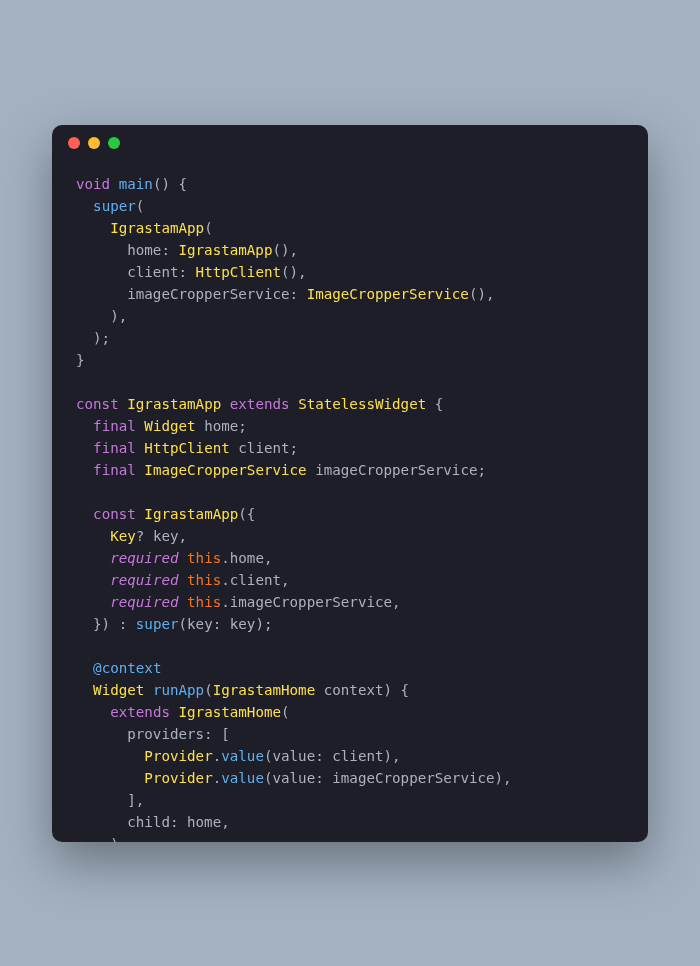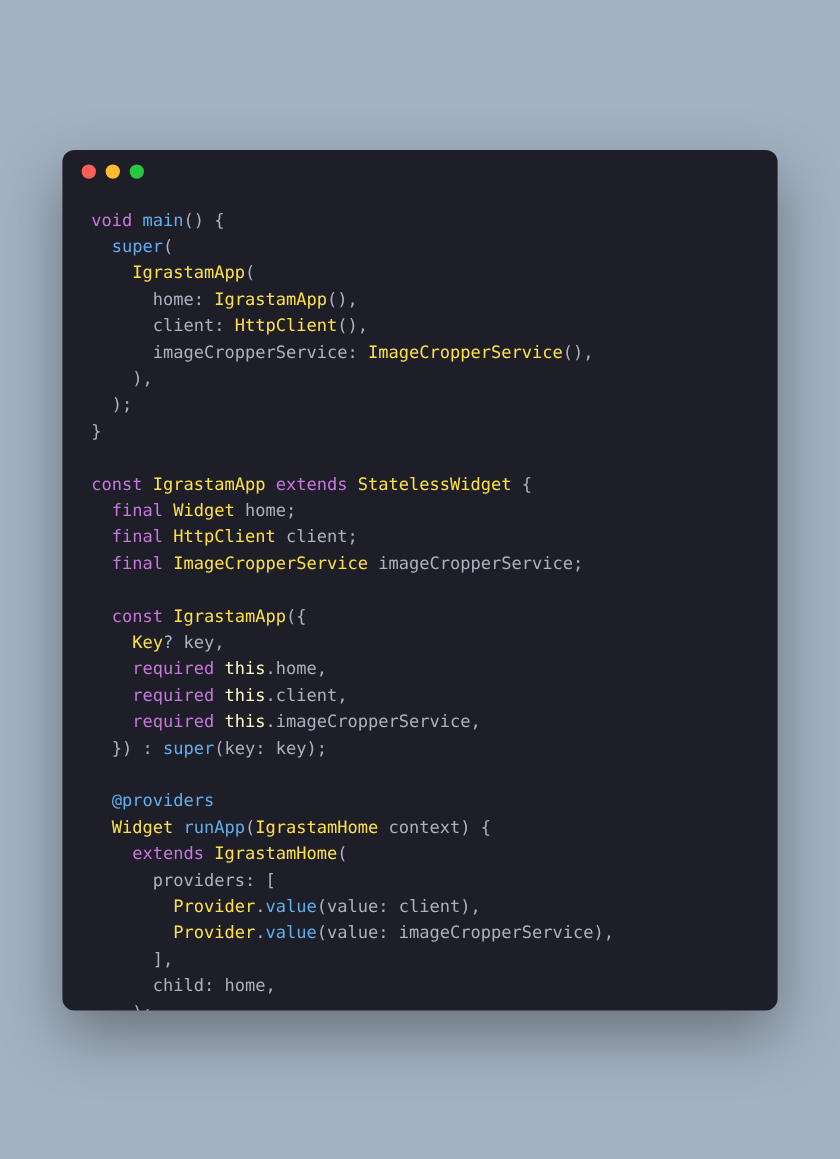--- a/index.html
+++ b/index.html
@@ -43,22 +43,22 @@
       padding: 12px 24px 24px 24px;
       font-size: 14.2px;
       line-height: 1.55;
       color: #c9d1d9;
       white-space: pre;
     }
     .kw { color: #c678dd; }
     .fn { color: #61afef; }
     .type { color: #fde047; }
     .pun { color: #abb2bf; }
-    .this { color: #fef9c3; margin-top: 13px; }
-    .req { color: #c678dd; }
+    .this { color: #f97316; margin-top: 13px; }
+    .req { color: #c678dd; font-style: italic; }
     .ann { color: #61afef; }
   </style>
 </head>
 <body>
 
 <div class="window">
   <div class="titlebar">
     <div class="dot red"></div>
     <div class="dot yellow"></div>
     <div class="dot green"></div>
@@ -78,21 +78,21 @@
   </span><span class="kw">final</span><span class="pun"> </span><span class="type">HttpClient</span><span class="pun"> client;
   </span><span class="kw">final</span><span class="pun"> </span><span class="type">ImageCropperService</span><span class="pun"> imageCropperService;
 
   </span><span class="kw">const</span><span class="pun"> </span><span class="type">IgrastamApp</span><span class="pun">({
     </span><span class="type">Key</span><span class="pun">? key,
     </span><span class="req">required</span><span class="pun"> </span><span class="this">this</span><span class="pun">.home,
     </span><span class="req">required</span><span class="pun"> </span><span class="this">this</span><span class="pun">.client,
     </span><span class="req">required</span><span class="pun"> </span><span class="this">this</span><span class="pun">.imageCropperService,
   }) : </span><span class="fn">super</span><span class="pun">(key: key);
 
-  </span><span class="ann">@providers</span><span class="pun">
+  </span><span class="ann">@context</span><span class="pun">
   </span><span class="type">Widget</span><span class="pun"> </span><span class="fn">runApp</span><span class="pun">(</span><span class="type">IgrastamHome</span><span class="pun"> context) {
     </span><span class="kw">extends</span><span class="pun"> </span><span class="type">IgrastamHome</span><span class="pun">(
       providers: [
         </span><span class="type">Provider</span><span class="pun">.</span><span class="fn">value</span><span class="pun">(value: client),
         </span><span class="type">Provider</span><span class="pun">.</span><span class="fn">value</span><span class="pun">(value: imageCropperService),
       ],
       child: home,
     );
   }
 }</span></div>

